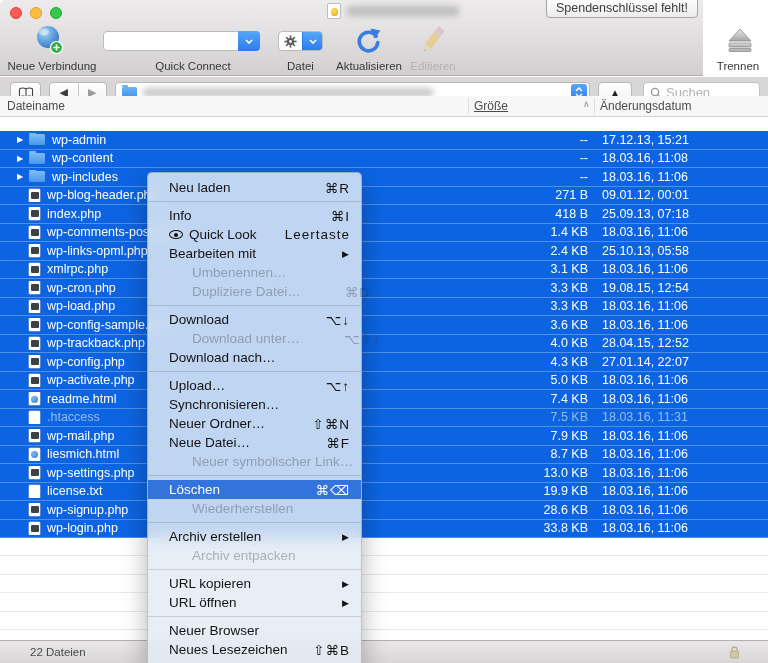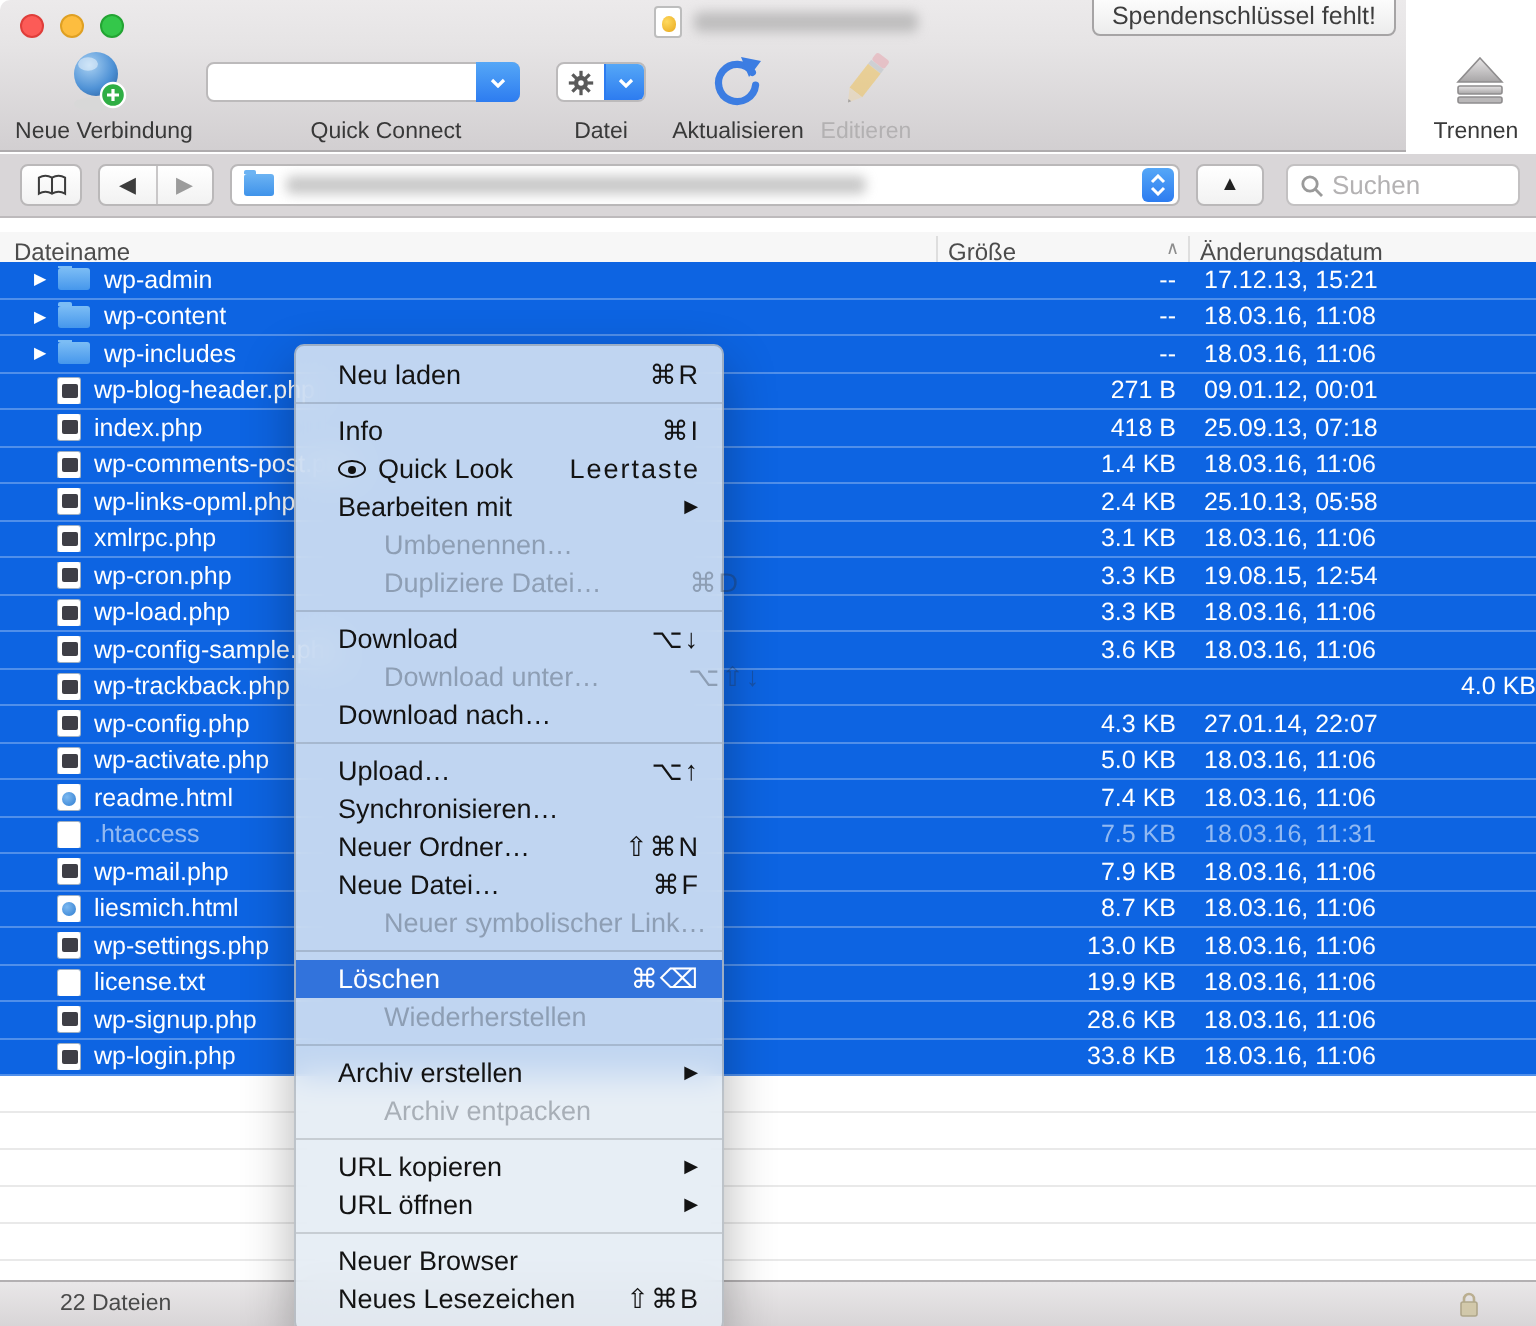--- a/index.html
+++ b/index.html
@@ -56,21 +56,21 @@
           background:#6cb3f3;border-radius:1px 1px 0 0;}
   .path-redacted{width:290px;height:9px;}
   .path-stepper{margin-left:auto;width:16px;height:17px;border-radius:3px;
           background:linear-gradient(#55a7f7,#2d7cf0);display:flex;flex-direction:column;
           align-items:center;justify-content:center;gap:1px;}
   .pb-up{left:598px;width:34px;font-size:10px;color:#222;}
   .search-field{position:absolute;left:643px;top:5px;width:117px;height:21px;background:#fff;
           border:1px solid #c3c1c2;border-radius:4px;display:flex;align-items:center;padding:0 6px;gap:4px;}
   .search-ph{font-size:13px;color:#b4b2b3;}
   
-  .colhead{position:absolute;left:0;top:116px;width:768px;height:21px;background:#f7f7f7;
+  .colhead{position:absolute;left:0;top:96px;width:768px;height:21px;background:#f7f7f7;
           border-bottom:1px solid #d3d3d3;font-size:12px;color:#4c4c4c;}
   .colhead .ch{position:absolute;top:3px;}
   .ch-name{left:7px;}
   .ch-size{left:474px;text-decoration:underline;}
   .ch-caret{left:583px;color:#8d8d8d;font-size:9px;top:6px;}
   .ch-date{left:600px;text-align:right;}
   .colline{position:absolute;top:2px;bottom:2px;width:1px;background:#dedede;}
   
   .filelist{position:absolute;left:0;top:131px;width:768px;}
   .frow{display:flex;height:18.5px;align-items:center;background:#0d64e2;
@@ -350,20 +350,21 @@
         </div>
         <div class="cell-size">3.6 KB</div>
         <div class="cell-date">18.03.16, 11:06</div>
       </div>
       <div class="frow">
         <div class="cell-name">
           <span class="ficon php"></span>
           <span class="fname">wp-trackback.php</span>
         </div>
         <div class="cell-size">4.0 KB</div>
+        <div class="cell-date">28.04.15, 12:52</div>
       </div>
       <div class="frow">
         <div class="cell-name">
           <span class="ficon php"></span>
           <span class="fname">wp-config.php</span>
         </div>
         <div class="cell-size">4.3 KB</div>
         <div class="cell-date">27.01.14, 22:07</div>
       </div>
       <div class="frow">

